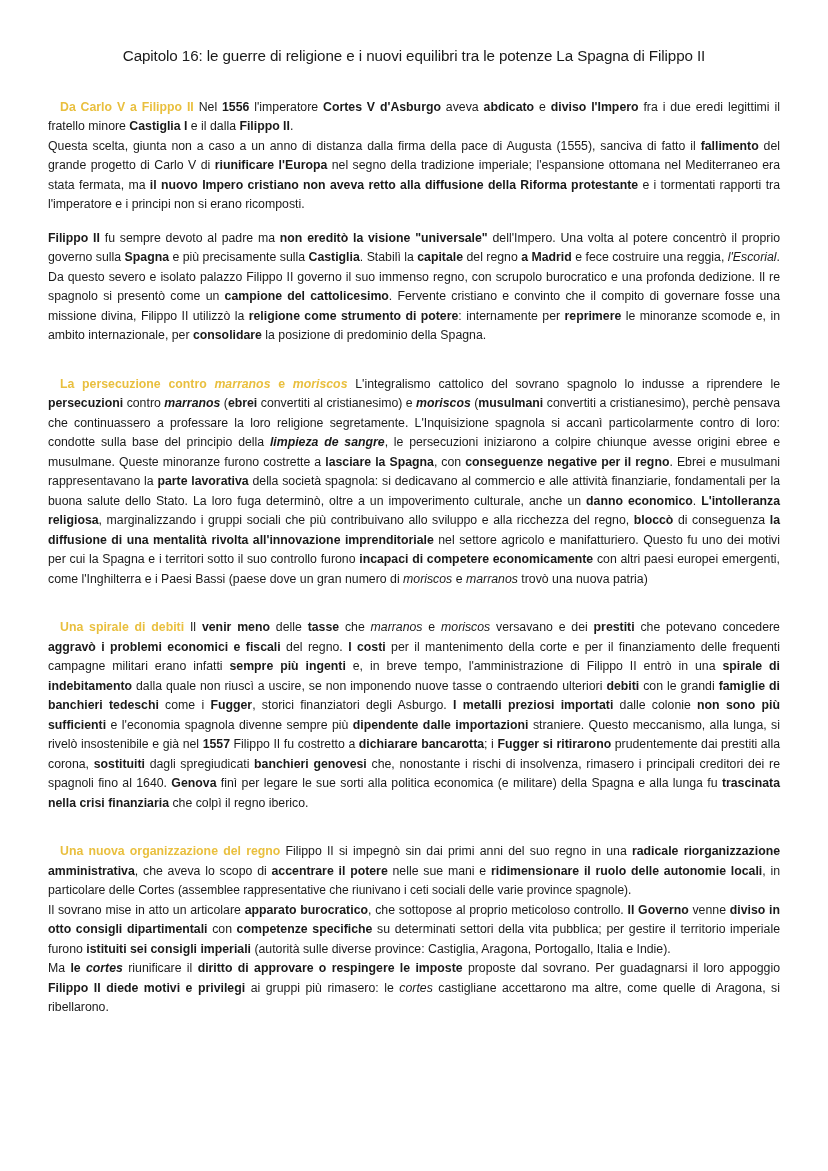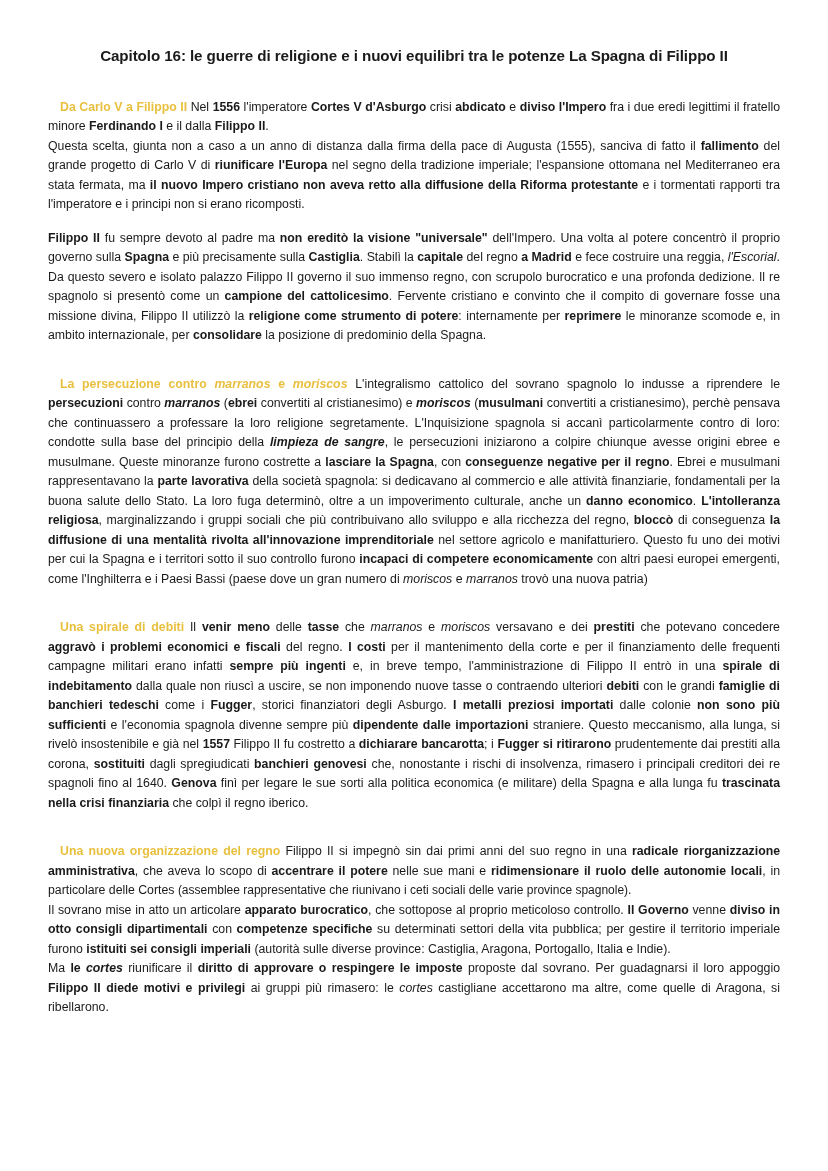--- a/index.html
+++ b/index.html
@@ -16,21 +16,21 @@
   }
   .page {
     width: 828px;
     height: 1171px;
     box-sizing: border-box;
     padding: 46px 48px 0 48px;
     background: #ffffff;
   }
   .doc-title {
     font-size: 15.2px;
-    font-weight: bold;
+    font-weight: normal;
     text-align: center;
     letter-spacing: -0.1px;
     color: #1a1a1a;
     margin: 0 0 32px 0;
     line-height: 1.3;
   }
   .section-heading {
     font-size: 11.6px;
     font-weight: bold;
     color: #e9bf3e;
@@ -70,21 +70,21 @@
 </style>
 </head>
 <body>
 
 <div class="page">
 
   <h1 class="doc-title">Capitolo 16: le guerre di religione e i nuovi equilibri tra le potenze La Spagna di Filippo II</h1>
 
 
   <p class="para tight">
-    <span class="lead">Da Carlo V a Filippo II</span><span> Nel </span><b>1556</b><span> l'imperatore </span><b>Cortes V d'Asburgo</b><span> crisi </span><b>abdicato</b><span> e </span><b>diviso l'Impero</b><span> fra i due eredi legittimi il fratello minore </span><b>Ferdinando I</b><span> e il dalla </span><b>Filippo II</b><span>.</span>
+    <span class="lead">Da Carlo V a Filippo II</span><span> Nel </span><b>1556</b><span> l'imperatore </span><b>Cortes V d'Asburgo</b><span> aveva </span><b>abdicato</b><span> e </span><b>diviso l'Impero</b><span> fra i due eredi legittimi il fratello minore </span><b>Castiglia I</b><span> e il dalla </span><b>Filippo II</b><span>.</span>
   </p>
 
   <p class="para">
     <span>Questa scelta, giunta non a caso a un anno di distanza dalla firma della pace di Augusta (1555), sanciva di fatto il </span><b>fallimento</b><span> del grande progetto di Carlo V di </span><b>riunificare l'Europa</b><span> nel segno della tradizione imperiale; l'espansione ottomana nel Mediterraneo era stata fermata, ma </span><b>il nuovo Impero cristiano non aveva retto alla diffusione della Riforma protestante</b><span> e i tormentati rapporti tra l'imperatore e i principi non si erano ricomposti.</span>
   </p>
 
   <p class="para">
     <b>Filippo II</b><span> fu sempre devoto al padre ma </span><b>non ereditò la visione "universale"</b><span> dell'Impero. Una volta al potere concentrò il proprio governo sulla </span><b>Spagna</b><span> e più precisamente sulla </span><b>Castiglia</b><span>. Stabilì la </span><b>capitale</b><span> del regno </span><b>a Madrid</b><span> e fece costruire una reggia, </span><i>l'Escorial</i><span>. Da questo severo e isolato palazzo Filippo II governo il suo immenso regno, con scrupolo burocratico e una profonda dedizione. Il re spagnolo si presentò come un </span><b>campione del cattolicesimo</b><span>. Fervente cristiano e convinto che il compito di governare fosse una missione divina, Filippo II utilizzò la </span><b>religione come strumento di potere</b><span>: internamente per </span><b>reprimere</b><span> le minoranze scomode e, in ambito internazionale, per </span><b>consolidare</b><span> la posizione di predominio della Spagna.</span>
   </p>
 

